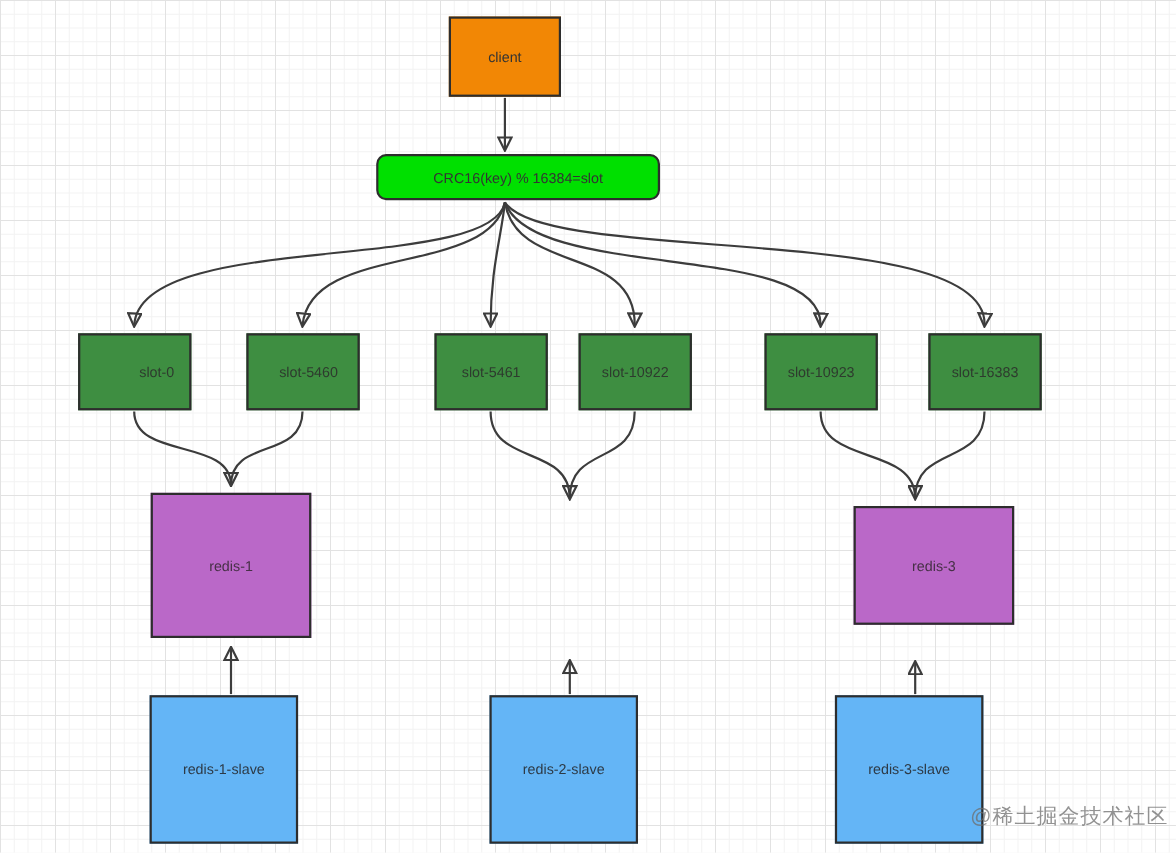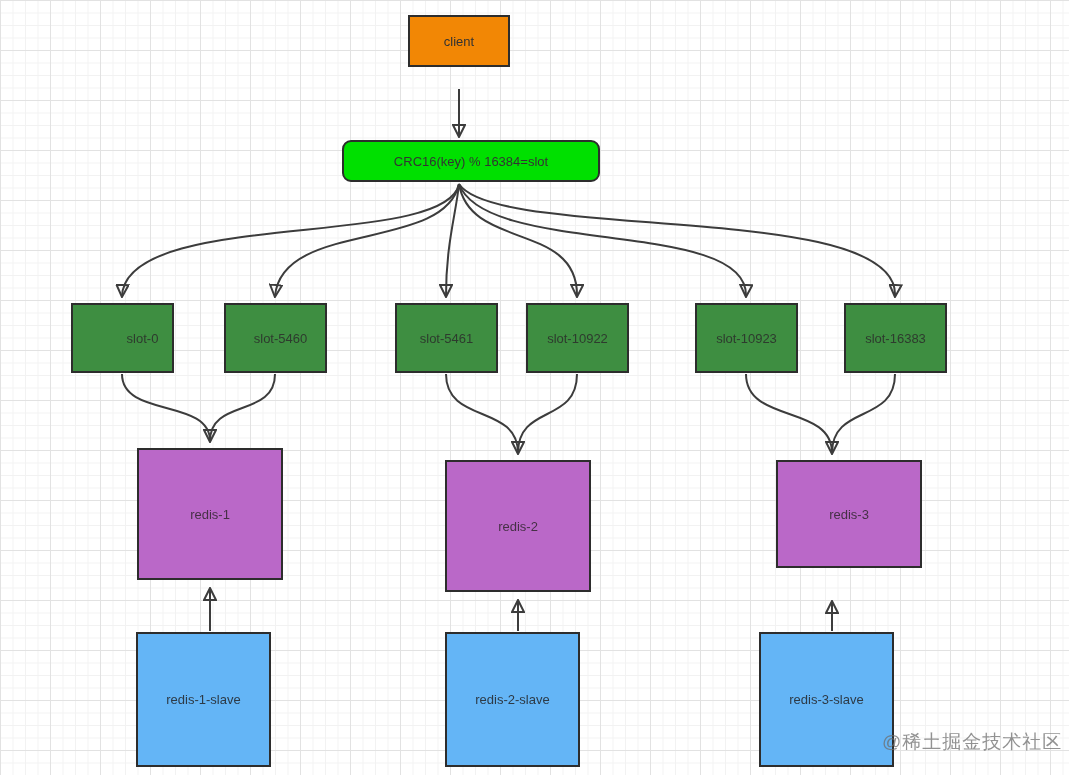--- a/index.html
+++ b/index.html
@@ -17,21 +17,21 @@
     background-size:50px 50px,50px 50px,12.5px 12.5px,12.5px 12.5px;
   }
   .edges{position:absolute;left:0;top:0;z-index:1;}
   .edges path{fill:none;stroke:#3c3c3c;stroke-width:2;}
   .node{
     position:absolute;z-index:2;box-sizing:border-box;
     border:2px solid #2d2d2d;
     display:flex;align-items:center;justify-content:center;
     font-size:13px;color:#333;text-align:center;
   }
-  .client{left:408px;top:15px;width:102px;height:52px;background:#f28705;}
+  .client{left:408px;top:15px;width:102px;height:73px;background:#f28705;}
   .crc{left:330px;top:140px;width:258px;height:42px;background:#00e000;border-radius:9px;margin-left:12px;}
   .slot{top:303px;width:103px;height:70px;background:#3e8e41;color:#2e3b2e;}
   .slot0{left:71px;padding-left:40px;} .slot5460{left:224px;padding-left:10px;} .slot5461{left:395px;}
   .slot10922{left:526px;} .slot10923{left:695px;} .slot16383{left:844px;}
   .master{width:146px;height:132px;background:#ba68c8;color:#463046;}
   .m1{left:137px;top:448px;} .m2{left:445px;top:460px;} .m3{left:759px;top:460px;height:108px;margin-left:17px;}
   .slave{top:632px;width:135px;height:135px;background:#64b5f6;color:#2d3a46;}
   .s1{left:136px;} .s2{left:445px;} .s3{left:759px;}
   .watermark{
     position:absolute;z-index:3;left:882px;top:729px;
@@ -91,23 +91,20 @@
   <div class="node slot slot10923">
     <span>slot-10923</span>
   </div>
   <div class="node slot slot16383">
     <span>slot-16383</span>
   </div>
 
   <div class="node master m1">
     <span>redis-1</span>
   </div>
-  <div class="node master m2">
-    <span>redis-2</span>
-  </div>
   <div class="node master m3">
     <span>redis-3</span>
   </div>
 
   <div class="node slave s1">
     <span>redis-1-slave</span>
   </div>
   <div class="node slave s2">
     <span>redis-2-slave</span>
   </div>

